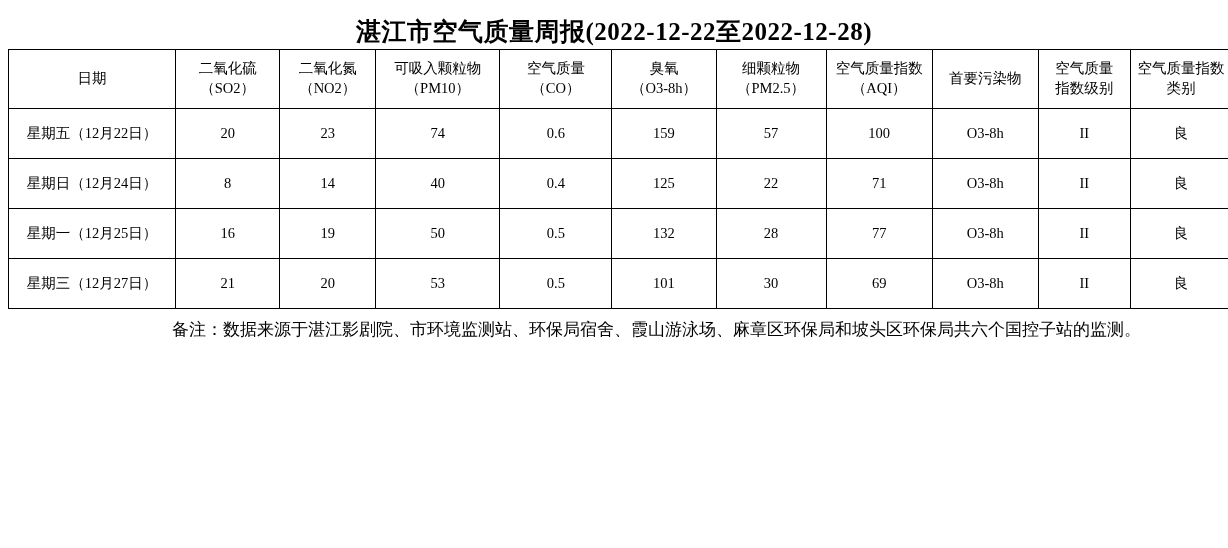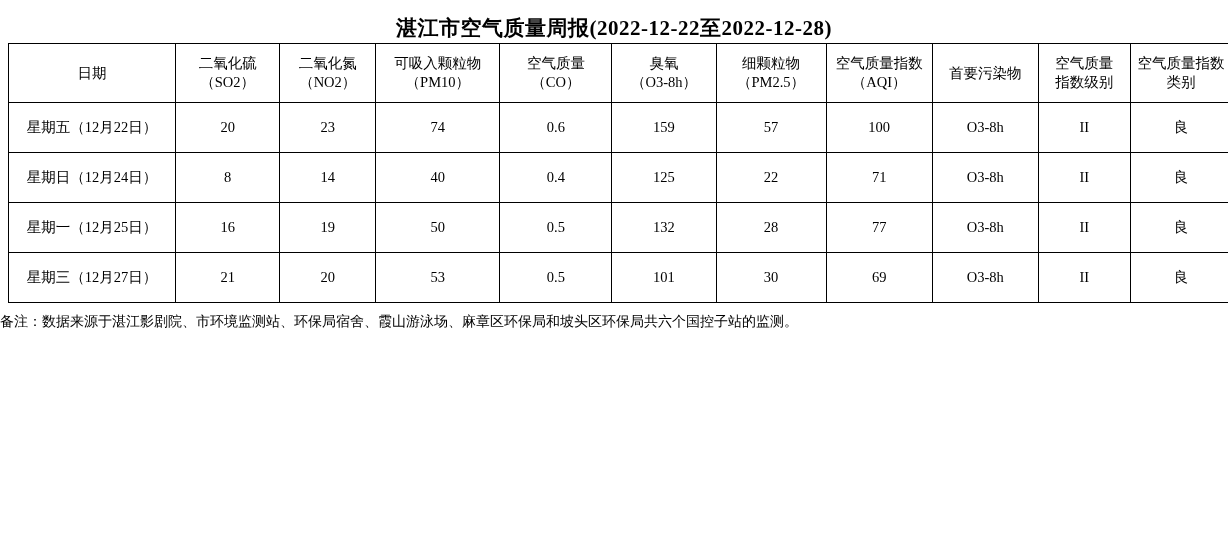--- a/index.html
+++ b/index.html
@@ -15,21 +15,21 @@
     overflow: hidden;
   }
   .page {
     position: relative;
     width: 1228px;
     height: 548px;
     box-sizing: border-box;
   }
   .title {
     text-align: center;
-    font-size: 21px;
+    font-size: 25px;
     font-weight: bold;
     letter-spacing: 0.5px;
     padding-top: 14px;
     line-height: 1.4;
   }
   .subtitle {
     text-align: center;
     font-size: 14.5px;
     padding-top: 10px;
     padding-bottom: 9px;
@@ -56,22 +56,23 @@
     height: 58px;
     line-height: 1.35;
   }
   table.aqi tbody td {
     height: 49px;
   }
   .hdr-line {
     display: block;
   }
   .note {
-    font-size: 14px;
+    font-size: 17px;
     padding-top: 9px;
+    padding-left: 172px;
     line-height: 1.4;
   }
   .col-date   { width: 167px; }
   .col-so2    { width: 104px; }
   .col-no2    { width: 96px; }
   .col-pm10   { width: 124px; }
   .col-co     { width: 112px; }
   .col-o3     { width: 104px; }
   .col-pm25   { width: 110px; }
   .col-aqi    { width: 106px; }

